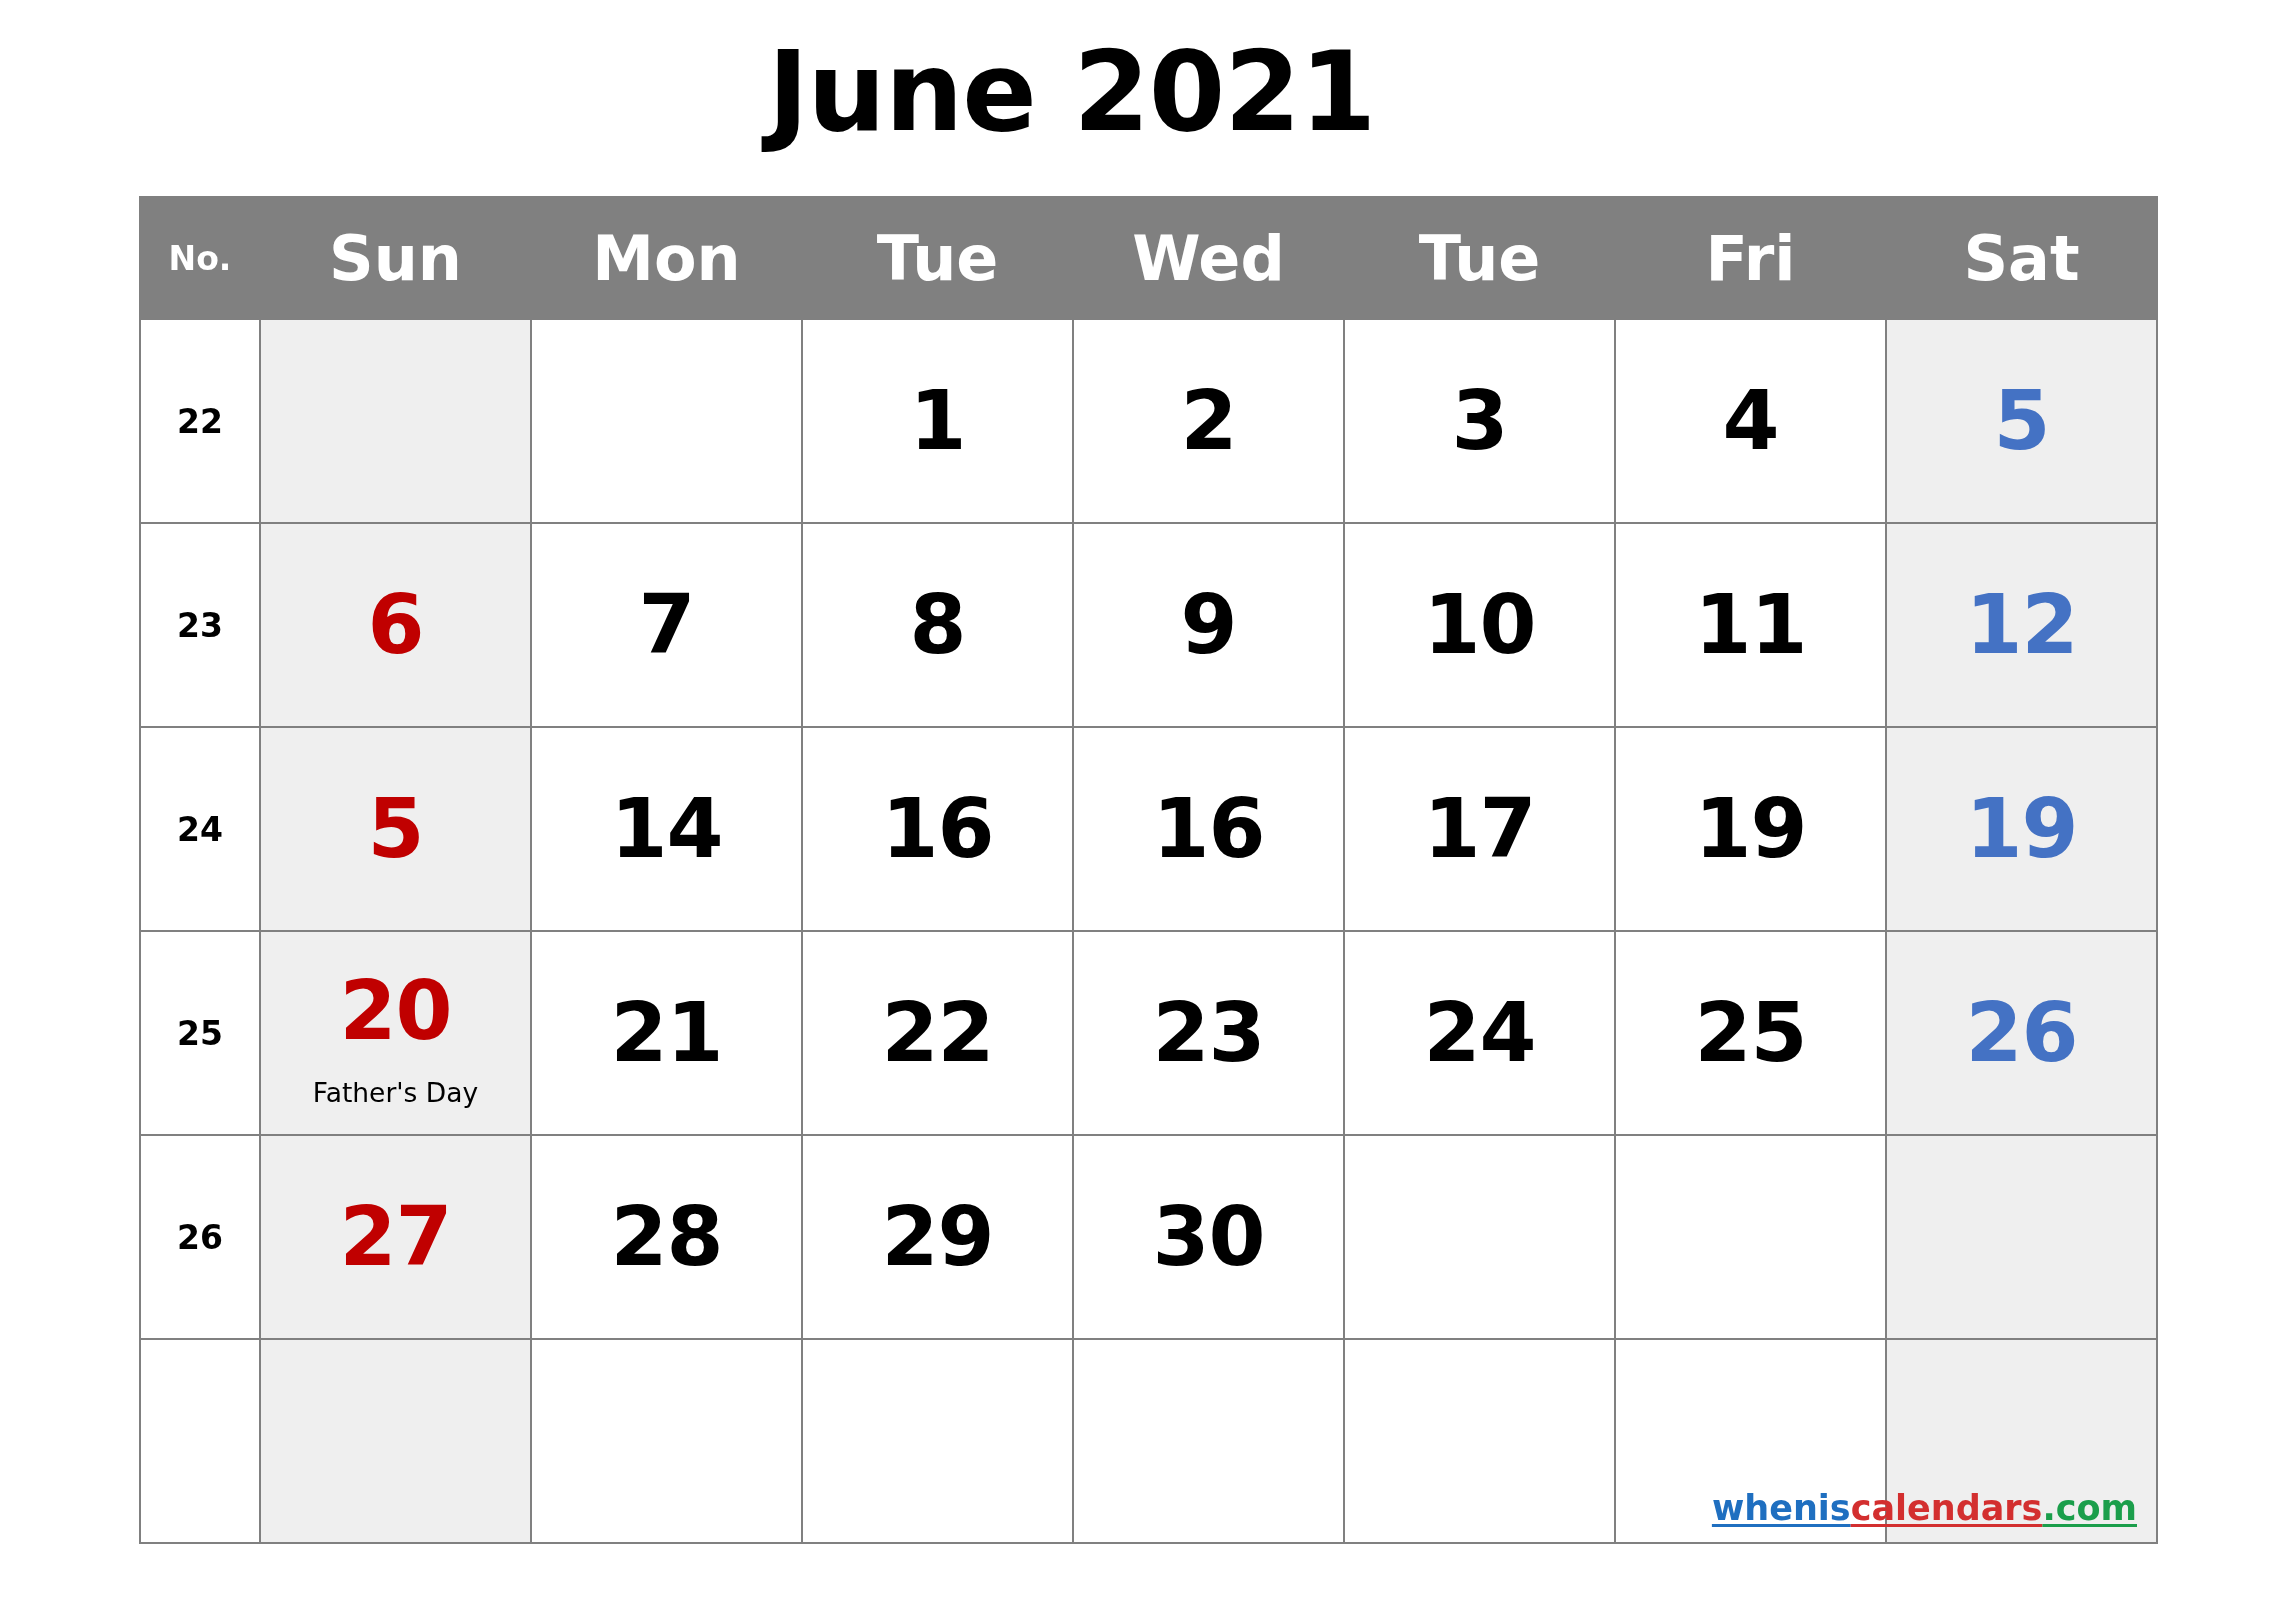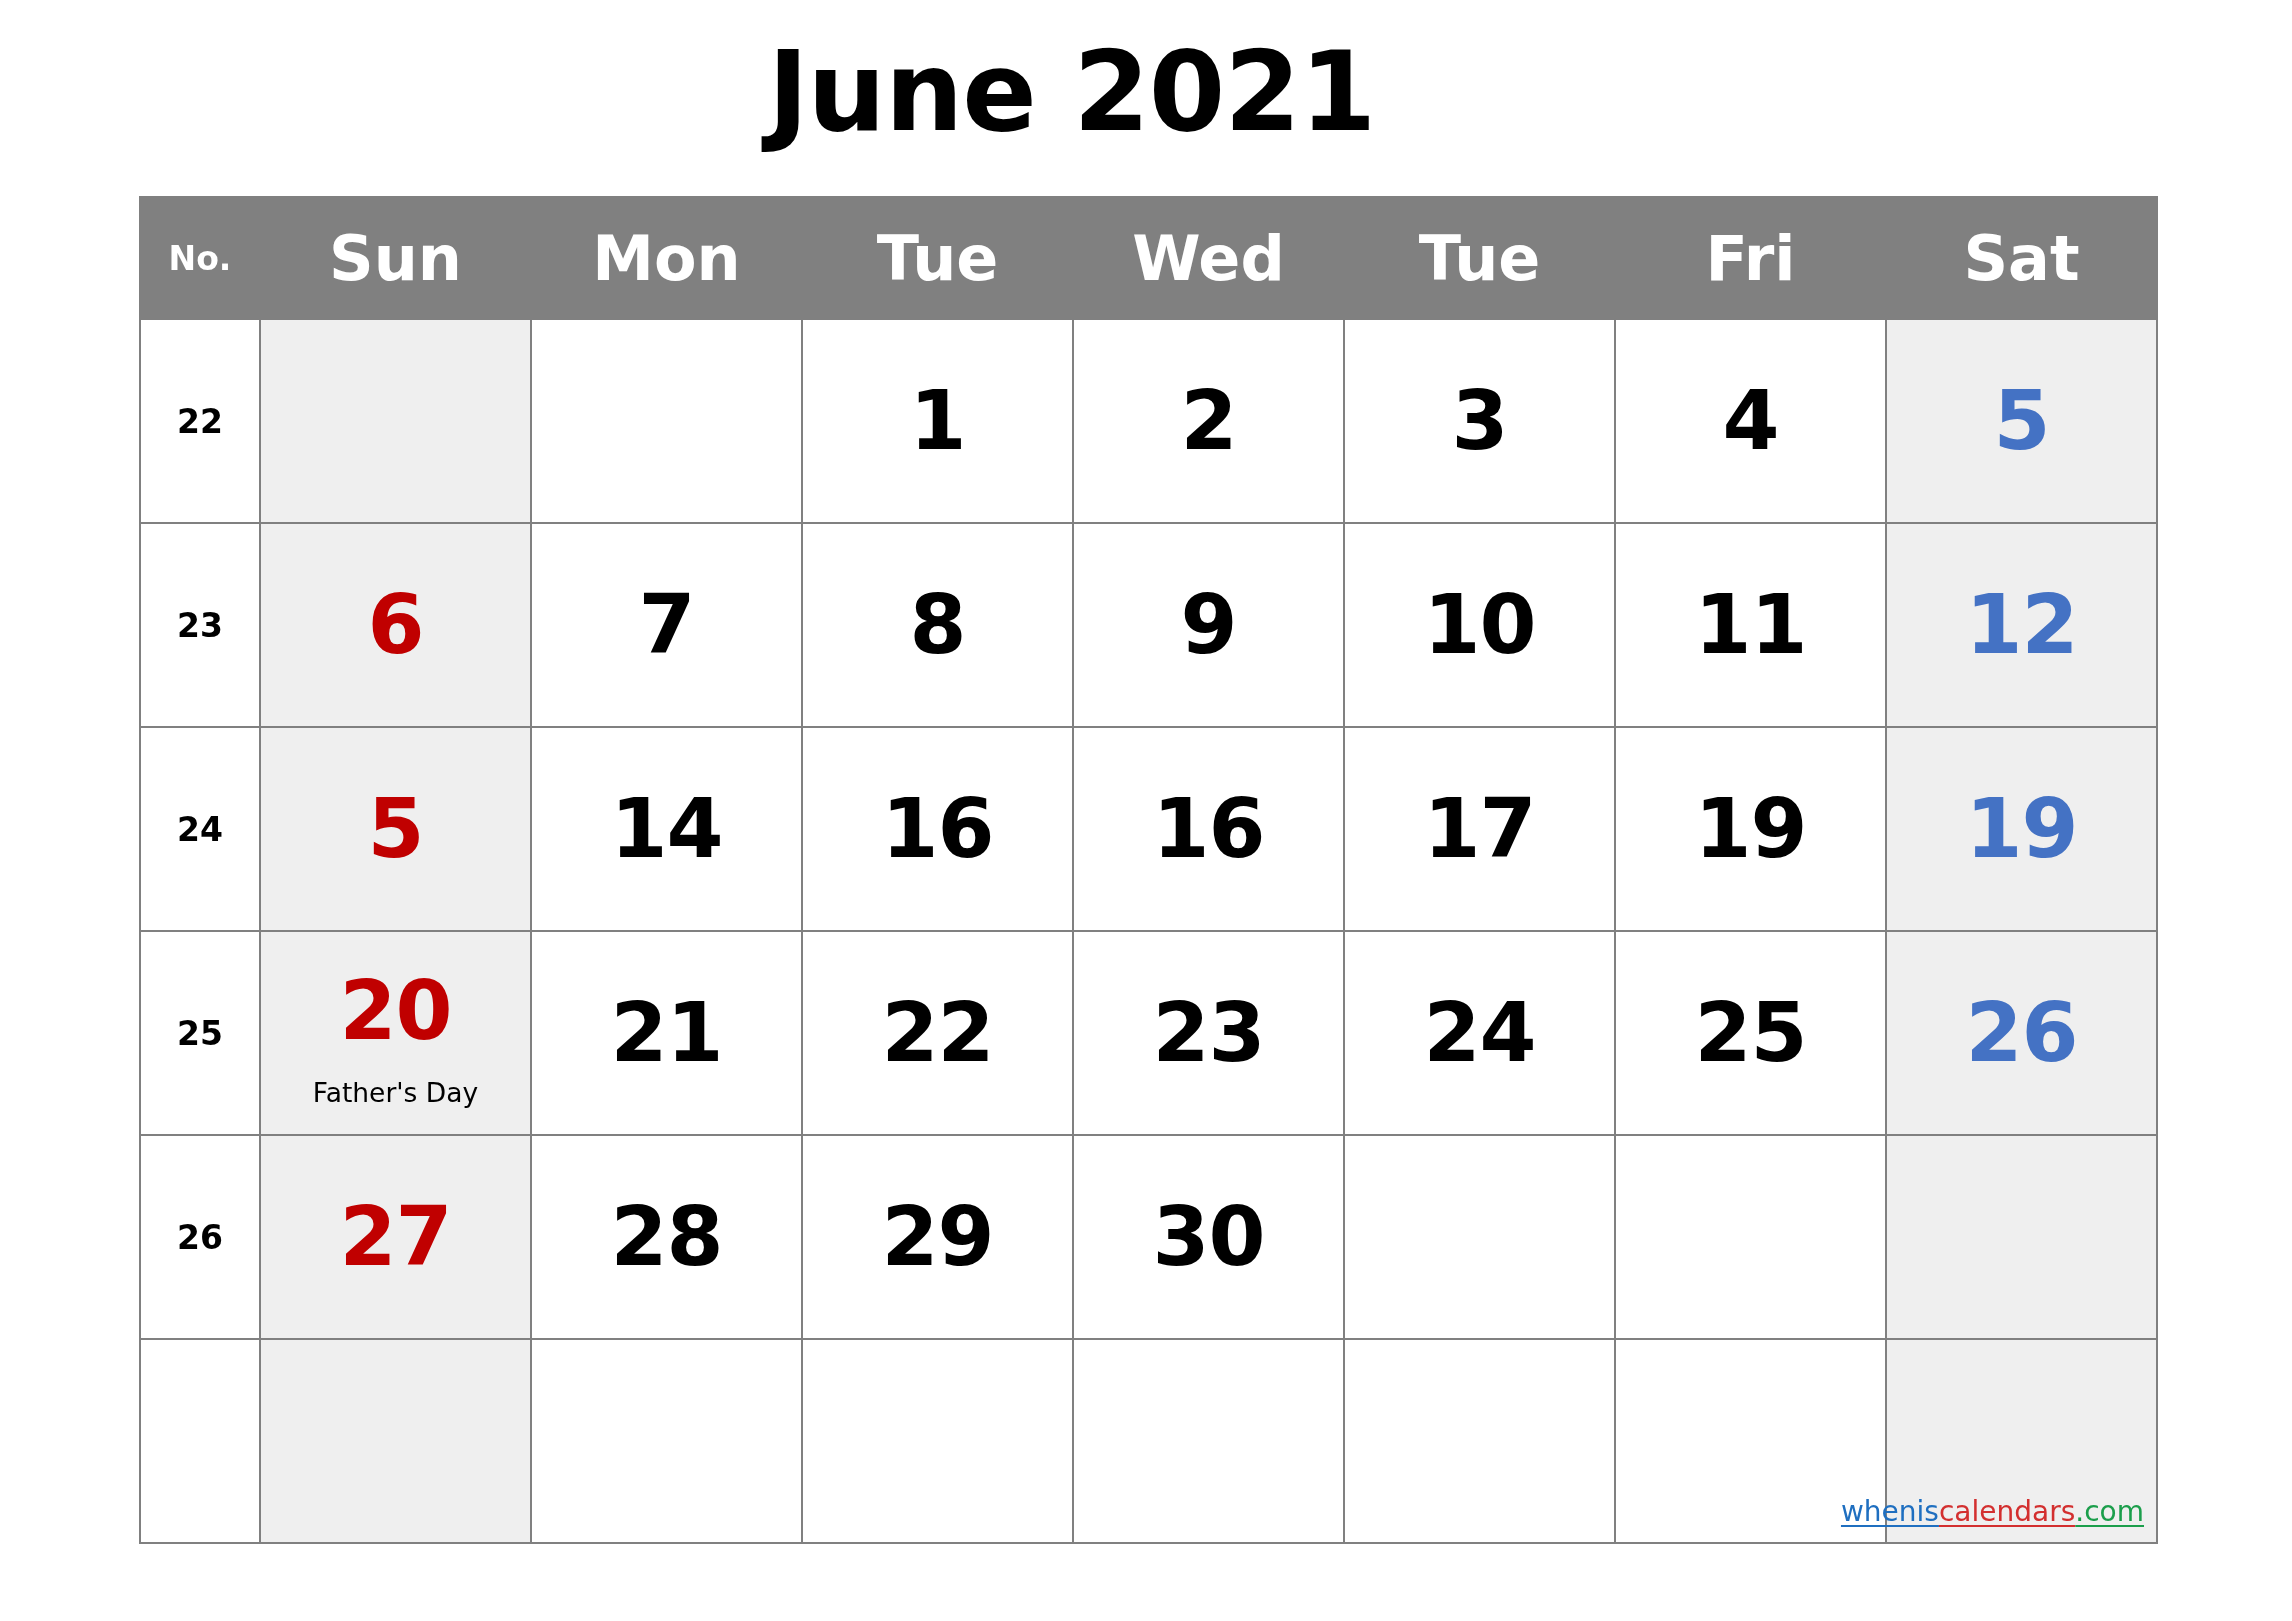--- a/index.html
+++ b/index.html
@@ -122,24 +122,24 @@
     font-weight: normal;
     color: #000000;
     line-height: 1;
     margin-top: 28px;
     white-space: nowrap;
   }
 
   
   .watermark {
     position: absolute;
-    right: 12px;
+    right: 19px;
     bottom: 13.7px;
-    font-size: 28px;
-    font-weight: normal;
+    font-size: 35px;
+    font-weight: bold;
     white-space: nowrap;
     letter-spacing: 0px;
   }
   .watermark span { text-decoration: underline; text-underline-offset: 3.9px; }
   .wm-a { color: #1F6FC0; }
   .wm-b { color: #D32F2F; }
   .wm-c { color: #1B9E4B; }
 
   td.wm-cell { position: relative; }
 </style>

